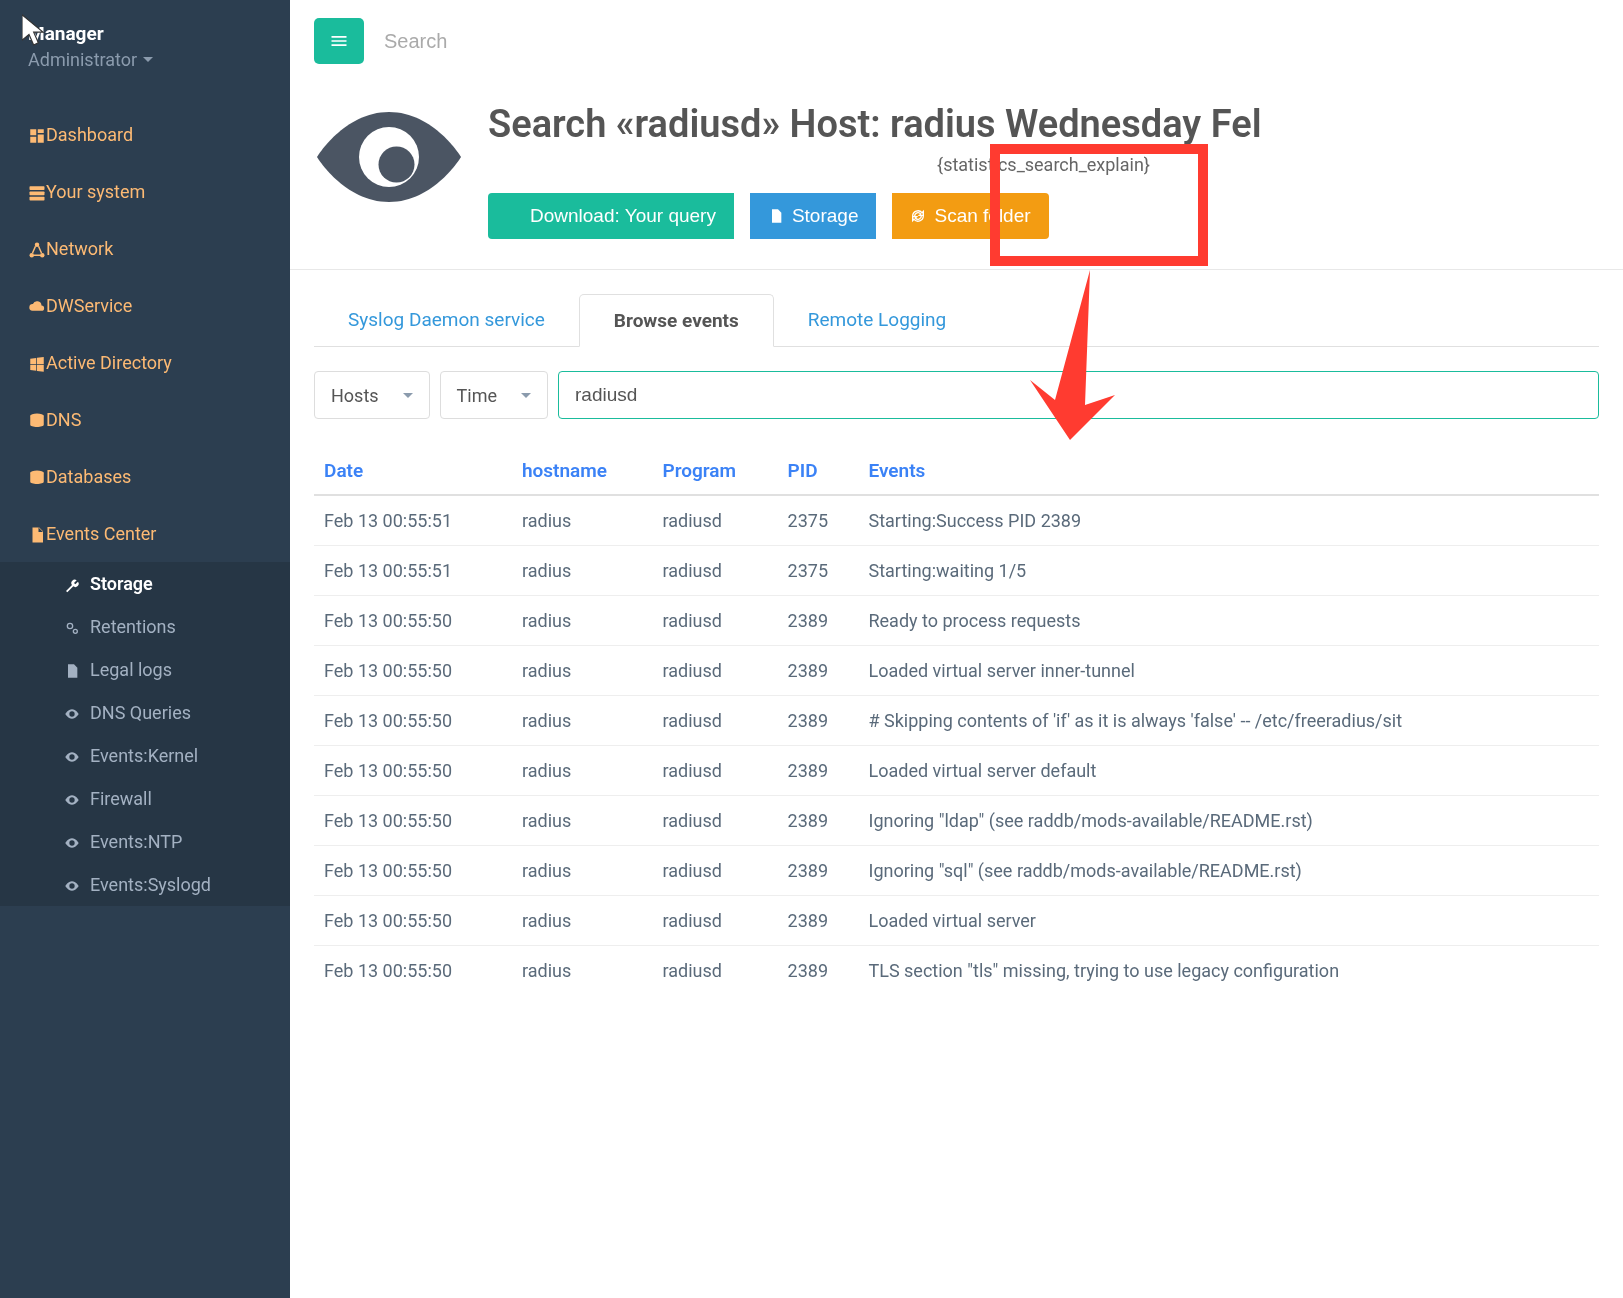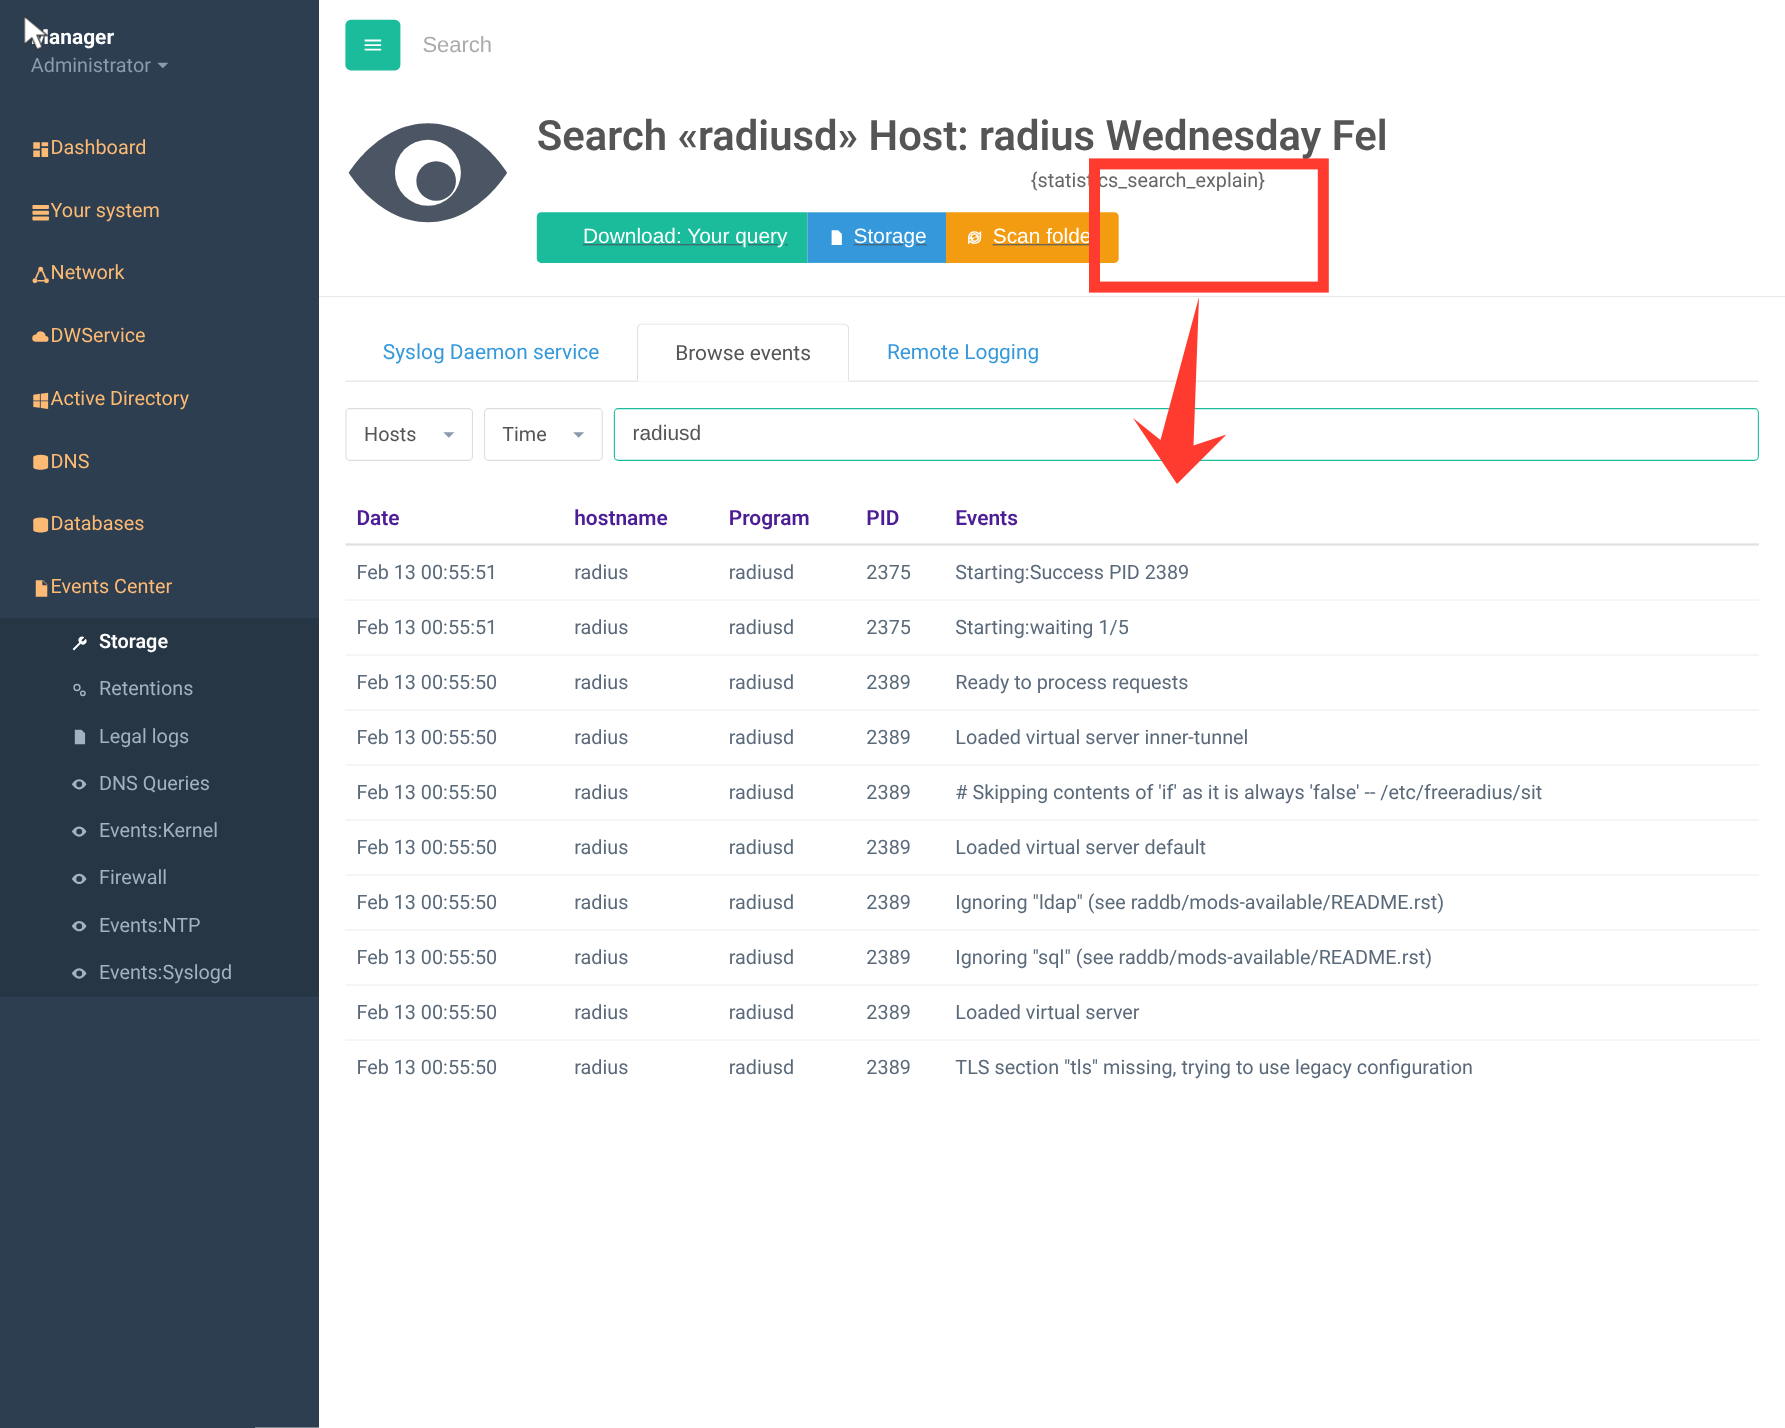--- a/index.html
+++ b/index.html
@@ -32,42 +32,42 @@
     .hamburger-btn svg { width: 20px; height: 20px; fill: #fff; }
     .search-input { border: none; outline: none; font-size: 20px; color: #14532d; flex: 1; }
     .search-input::placeholder { color: #aaa; }
     
     .header-section { display: flex; align-items: flex-start; padding: 20px 24px 30px; gap: 24px; border-bottom: 1px solid #e8e8e8; position: relative; }
     .eye-logo { width: 150px; height: 110px; display: flex; align-items: center; justify-content: center; flex-shrink: 0; }
     .eye-logo svg { width: 150px; height: 110px; }
     .header-text { flex: 1; min-width: 0; }
     .page-title { font-size: 38px; color: #555; font-weight: 600; margin-bottom: 8px; white-space: nowrap; overflow: hidden; }
     .page-subtitle { color: #666; font-size: 18px; margin-bottom: 18px; text-align: center; }
-    .action-row { display: flex; gap: 0; text-decoration: underline; }
+    .action-row { display: flex; gap: 16px; }
     .btn { display: inline-flex; align-items: center; gap: 8px; padding: 12px 18px; font-size: 19px; color: #fff; cursor: pointer; border: none; }
     .btn-green { background: #1abc9c; border-radius: 4px 0 0 4px; }
     .btn-blue { background: #3498db; }
     .btn-orange { background: #f39c12; border-radius: 0 4px 4px 0; }
     .btn svg { width: 16px; height: 16px; fill: #fff; }
     
     .highlight-box { position: absolute; border: 10px solid #ff3b30; pointer-events: none; left: 700px; top: 62px; width: 218px; height: 122px; z-index: 10; }
     .arrow { position: absolute; left: 730px; top: 178px; z-index: 11; pointer-events: none; }
     .arrow svg { width: 110px; height: 180px; }
     
     .content { padding: 24px; overflow: hidden; }
     .tabs { display: flex; border-bottom: 1px solid #e0e0e0; margin-bottom: 24px; }
     .tab { padding: 14px 34px; color: #3498db; cursor: pointer; font-size: 19px; }
-    .tab.active { color: #555; font-weight: 400; border: 1px solid #e0e0e0; border-bottom: 1px solid #fff; border-radius: 5px 5px 0 0; margin-bottom: -1px; background: #fff; }
+    .tab.active { color: #555; font-weight: 700; border: 1px solid #e0e0e0; border-bottom: 1px solid #fff; border-radius: 5px 5px 0 0; margin-bottom: -1px; background: #fff; }
     
     .filter-row { display: flex; gap: 10px; margin-bottom: 28px; }
     .dropdown { padding: 12px 16px; border: 1px solid #ddd; border-radius: 4px; background: #fff; cursor: pointer; display: inline-flex; align-items: center; gap: 24px; font-size: 18px; color: #555; }
     .filter-input { flex: 1; padding: 12px 16px; border: 1px solid #1abc9c; border-radius: 4px; font-size: 19px; color: #555; outline: none; }
     
     table { width: 100%; border-collapse: collapse; }
-    th { text-align: left; padding: 12px 10px; font-size: 19px; color: #4c1d95; font-weight: 600; border-bottom: 2px solid #e0e0e0; }
+    th { text-align: left; padding: 12px 10px; font-size: 19px; color: #3b82f6; font-weight: 600; border-bottom: 2px solid #e0e0e0; }
     td { padding: 14px 10px; font-size: 18px; color: #5a6a7a; border-top: 1px solid #eee; white-space: nowrap; overflow: hidden; }
     td.events-cell { white-space: nowrap; overflow: hidden; }
     
     .cursor-arrow { position: fixed; top: 14px; left: 22px; z-index: 100; pointer-events: none; }
     .cursor-arrow svg { width: 28px; height: 34px; }
   </style>
 </head>
 <body>
 
 <div class="cursor-arrow">

